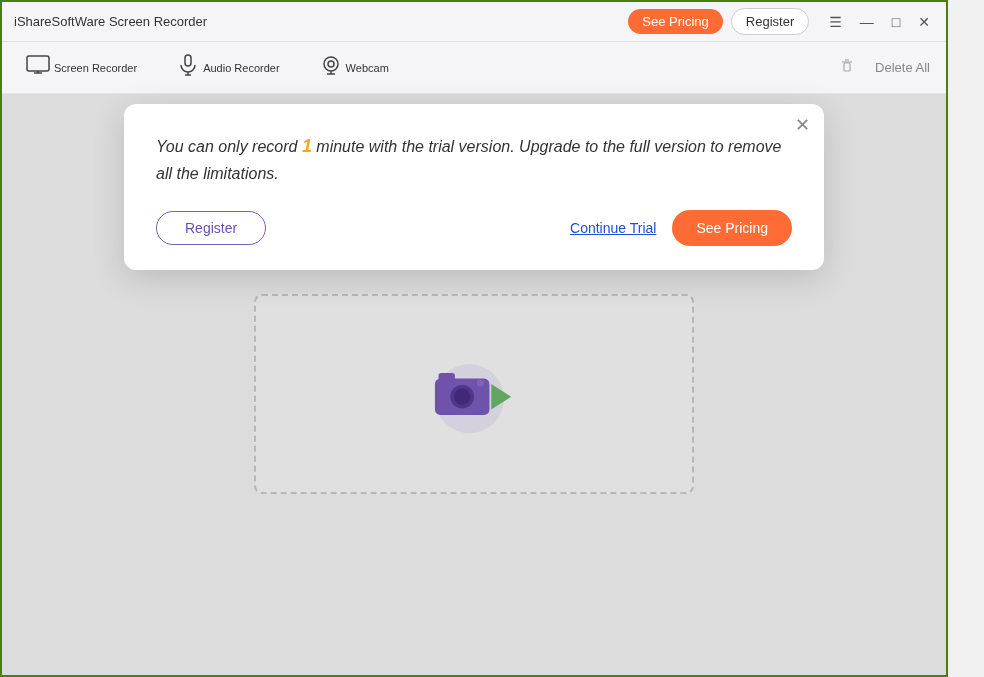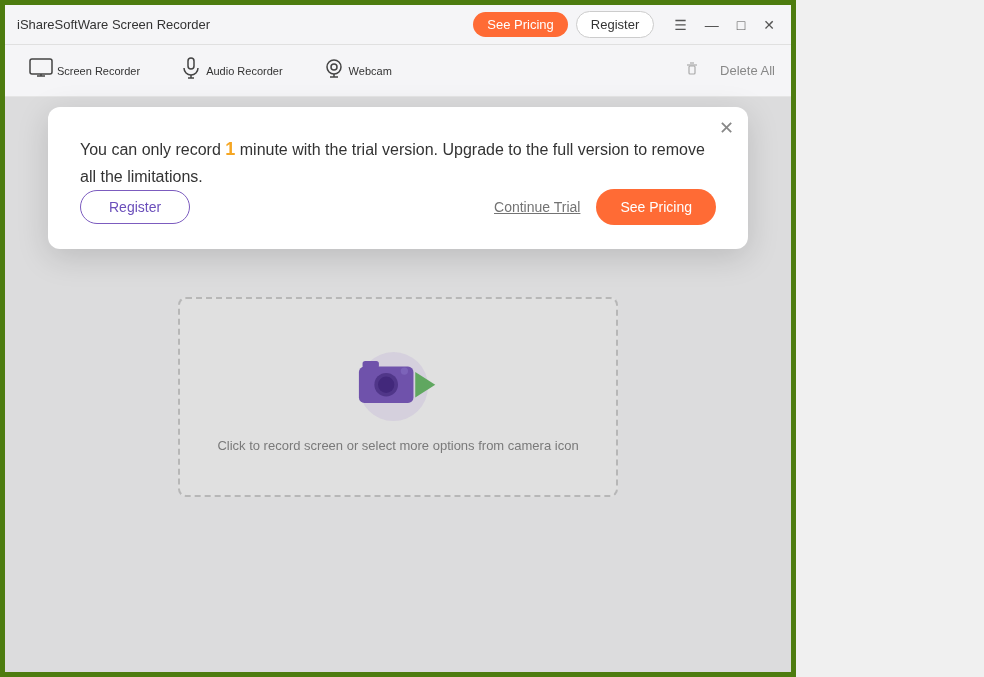--- a/index.html
+++ b/index.html
@@ -5,26 +5,26 @@
     * { box-sizing: border-box; margin: 0; padding: 0; }
     body {
       font-family: -apple-system, BlinkMacSystemFont, 'Segoe UI', Arial, sans-serif;
       background: #f0f0f0;
       width: 984px;
       height: 677px;
       overflow: hidden;
     }
 
     .app-window {
-      width: 796px;
+      width: 948px;
       height: 677px;
       background: #f5f5f7;
       display: flex;
       flex-direction: column;
-      border: 5px solid #4d7c0f;
+      border: 2px solid #4d7c0f;
     }
 
     
     .title-bar {
       display: flex;
       align-items: center;
       justify-content: space-between;
       background: #f5f5f7;
       padding: 6px 12px;
       height: 40px;
@@ -177,20 +177,22 @@
       font-size: 18px;
       color: #888;
       cursor: pointer;
       line-height: 1;
     }
 
     .dialog-text {
       font-size: 16px;
       color: #333;
       line-height: 1.6;
+      margin-bottom: 24px;
+      font-style: italic;
     }
 
     .dialog-text .highlight {
       color: #f5a623;
       font-weight: 700;
       font-size: 18px;
     }
 
     .dialog-actions {
       display: flex;
@@ -208,21 +210,21 @@
       cursor: pointer;
     }
 
     .dialog-right-actions {
       display: flex;
       align-items: center;
       gap: 16px;
     }
 
     .continue-trial-link {
-      color: #737373;
+      color: #1d4ed8;
       font-size: 14px;
       text-decoration: underline;
       cursor: pointer;
       background: none;
       border: none;
     }
 
     .btn-see-pricing-dialog {
       background: #ff6b35;
       color: white;
@@ -363,17 +365,16 @@
 
           <rect x="16" y="22" width="18" height="8" rx="3" fill="#7c5cbf"></rect>
 
           <polygon points="76,35 76,61 96,48" fill="#5fc87a" opacity="0"></polygon>
 
           <polygon points="74,34 74,62 96,48" fill="#6bba6b"></polygon>
 
           <circle cx="62" cy="33" r="4" fill="#8b6fcf"></circle>
         </svg>
       </div>
-      <span class="record-hint">Click to record screen or select more options from camera icon</span>
     </div>
 
   </div>
 </div>
 
 </body></html>

